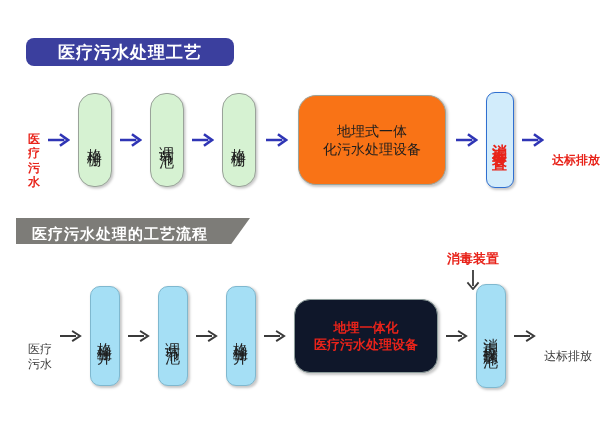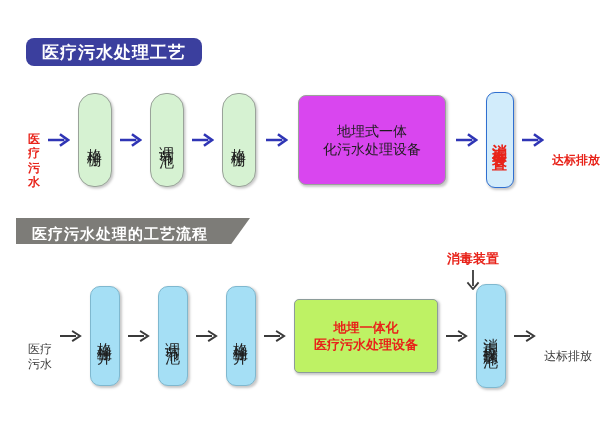--- a/index.html
+++ b/index.html
@@ -14,21 +14,21 @@
     overflow: hidden;
     font-family: "Liberation Sans", "DejaVu Sans", sans-serif;
   }
 
   
   .title-pill {
     position: absolute;
     left: 26px;
     top: 38px;
     height: 28px;
-    padding: 0 16px;
+    padding: 0 32px;
     display: flex;
     align-items: center;
     background: #3b3f9e;
     border-radius: 8px;
     color: #ffffff;
     font-size: 17px;
     font-weight: bold;
     letter-spacing: 1px;
     white-space: nowrap;
   }
@@ -113,23 +113,23 @@
   
   .node.green {
     background: #d6f2d2;
     border: 1px solid #9aa39a;
     border-radius: 16px;
   }
   .node.green .node-label { color: #1d1d1d; }
 
   
   .node.green-big {
-    background: #d946ef;
+    background: #f97316;
     border: 1px solid #9aa39a;
-    border-radius: 8px;
+    border-radius: 18px;
   }
   .node.green-big .node-label { color: #1d1d1d; font-size: 14px; }
 
   
   .node.blue {
     background: #a5dff5;
     border: 1px solid #7fb8cf;
     border-radius: 10px;
   }
   .node.blue .node-label { color: #1d1d1d; }
@@ -137,23 +137,23 @@
   
   .node.blue-red {
     background: #d2ecfb;
     border: 1.5px solid #2f6fd0;
     border-radius: 9px;
   }
   .node.blue-red .node-label { color: #e8231a; font-weight: bold; }
 
   
   .node.mint {
-    background: #bef264;
+    background: #0f172a;
     border: 1px solid #8c9c9a;
-    border-radius: 5px;
+    border-radius: 16px;
   }
   .node.mint .node-label {
     color: #e8231a;
     font-size: 13px;
     font-weight: bold;
   }
 
   
   .annotation {
     position: absolute;

